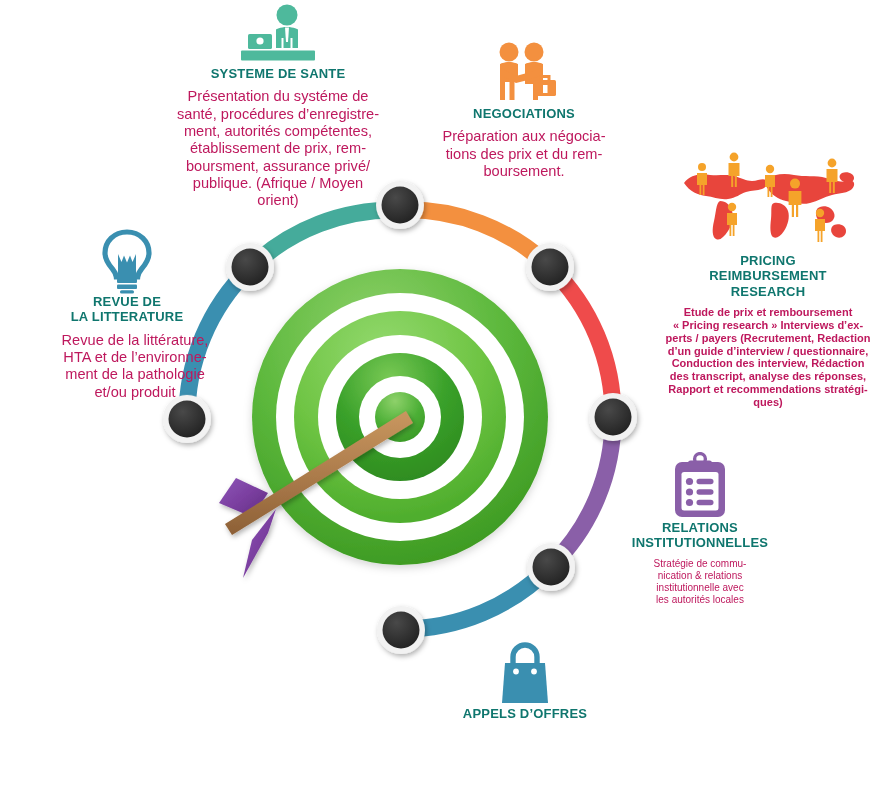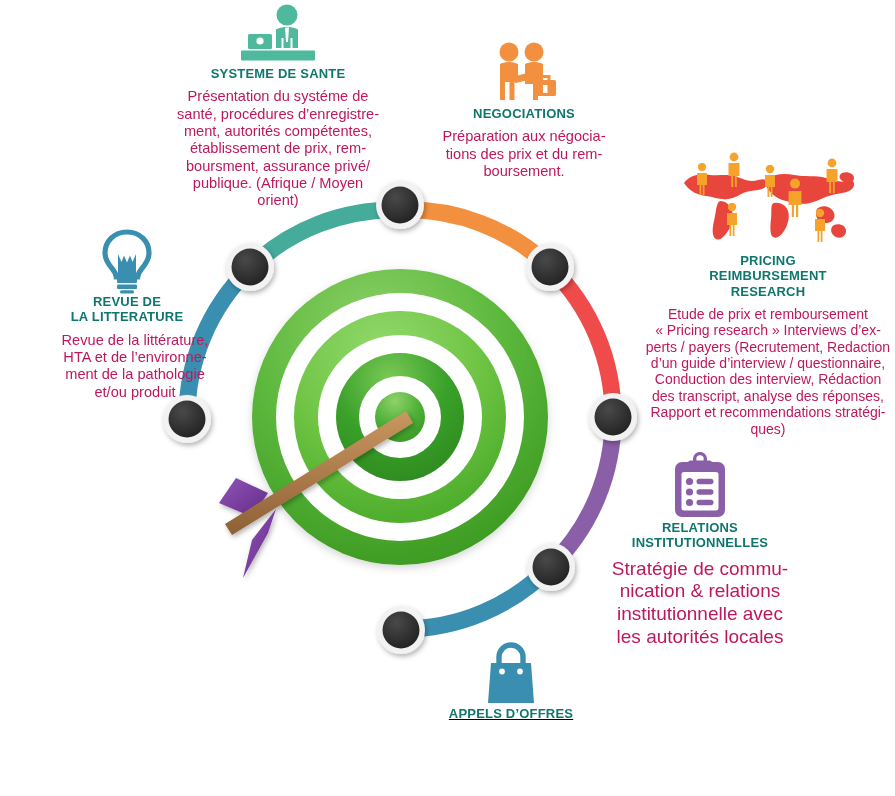--- a/index.html
+++ b/index.html
@@ -53,24 +53,24 @@
     text-align: center;
     line-height: 0;
   }
 
   
   #block-litterature { left: 0px;   top: 228px; width: 182px; margin-left: 36px; }
   #block-systeme     { left: 168px; top: 4px;   width: 220px; }
   #block-negociation { left: 424px; top: 42px;  width: 200px; }
   #block-pricing     { left: 641px; top: 145px; width: 254px; }
   #block-relations   { left: 600px; top: 452px; width: 200px; }
-  #block-appels      { left: 396px; top: 642px; width: 230px; text-decoration: underline; }
-
-  #block-pricing .blk-body { font-size: 14px; line-height: 1.17; }
-  #block-relations .blk-body { font-size: 19px; line-height: 1.2; }
+  #block-appels      { left: 410px; top: 642px; width: 230px; }
+
+  #block-pricing .blk-body { font-size: 11px; line-height: 1.17; font-weight: bold; }
+  #block-relations .blk-body { font-size: 10px; line-height: 1.2; }
 </style>
 </head>
 <body>
 
 <div id="stage">
 
   <svg id="wheel" viewBox="0 0 895 796">
     <defs>
       <radialGradient id="gRing1" cx="42%" cy="22%" r="78%">
         <stop offset="0%" stop-color="#8ed16a"></stop>

